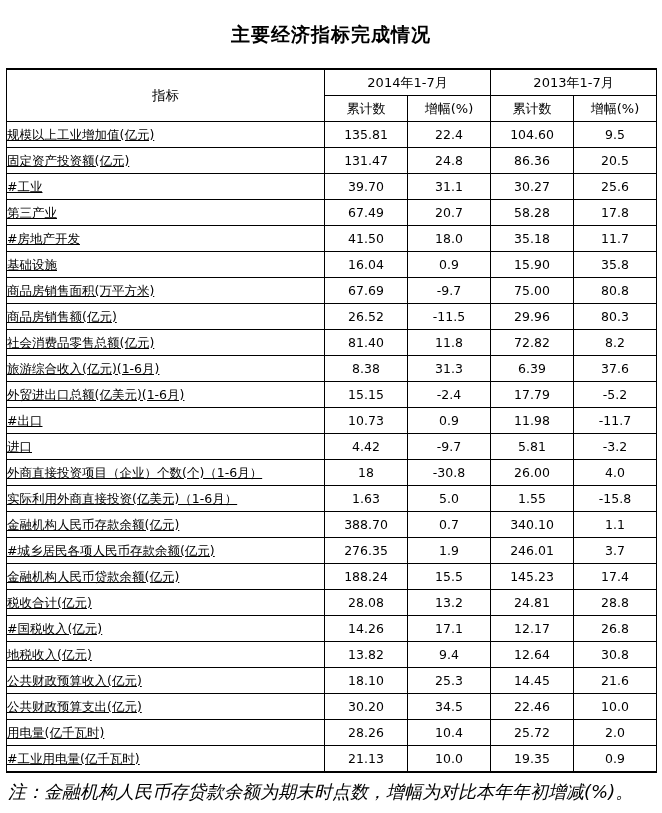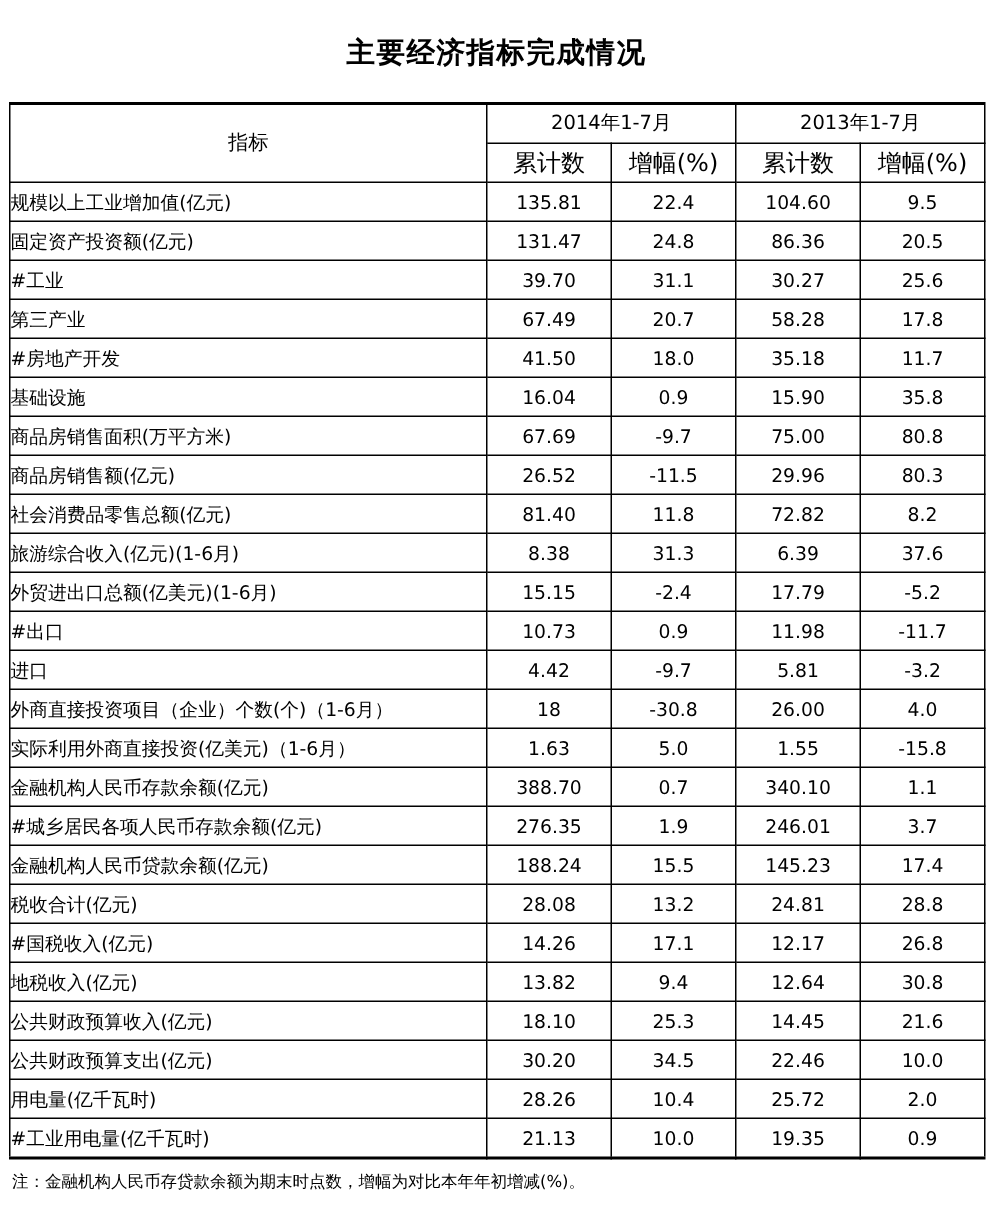--- a/index.html
+++ b/index.html
@@ -53,48 +53,50 @@
     border-bottom: 2px solid #000;
   }
   th.h-top {
     text-align: center;
     font-weight: normal;
     font-size: 13px;
   }
   th.h-sub {
     text-align: center;
     font-weight: normal;
-    font-size: 16px;
+    font-size: 13px;
   }
   th.h-ind {
     text-align: center;
     font-weight: normal;
     font-size: 13.5px;
     margin-top: 41px;
   }
   td.ind {
     text-align: left;
     padding-left: 4px;
     font-size: 12.5px;
     white-space: nowrap;
+    text-decoration: underline;
   }
   td.val {
     text-align: center;
     font-size: 12.5px;
     font-family: "DejaVu Sans", "Liberation Sans", sans-serif;
   }
   .ind-0 { padding-left: 4px; }
   .ind-1 { padding-left: 30px; }
   .ind-2 { padding-left: 44px; }
 
   .note {
-    font-size: 11px;
+    font-size: 18px;
     padding-top: 7px;
     padding-left: 2px;
     white-space: nowrap;
+    font-style: italic;
   }
 </style>
 </head>
 <body>
 
 <div class="page">
 
   <div class="doc-title">主要经济指标完成情况</div>
 
   <table class="main">

